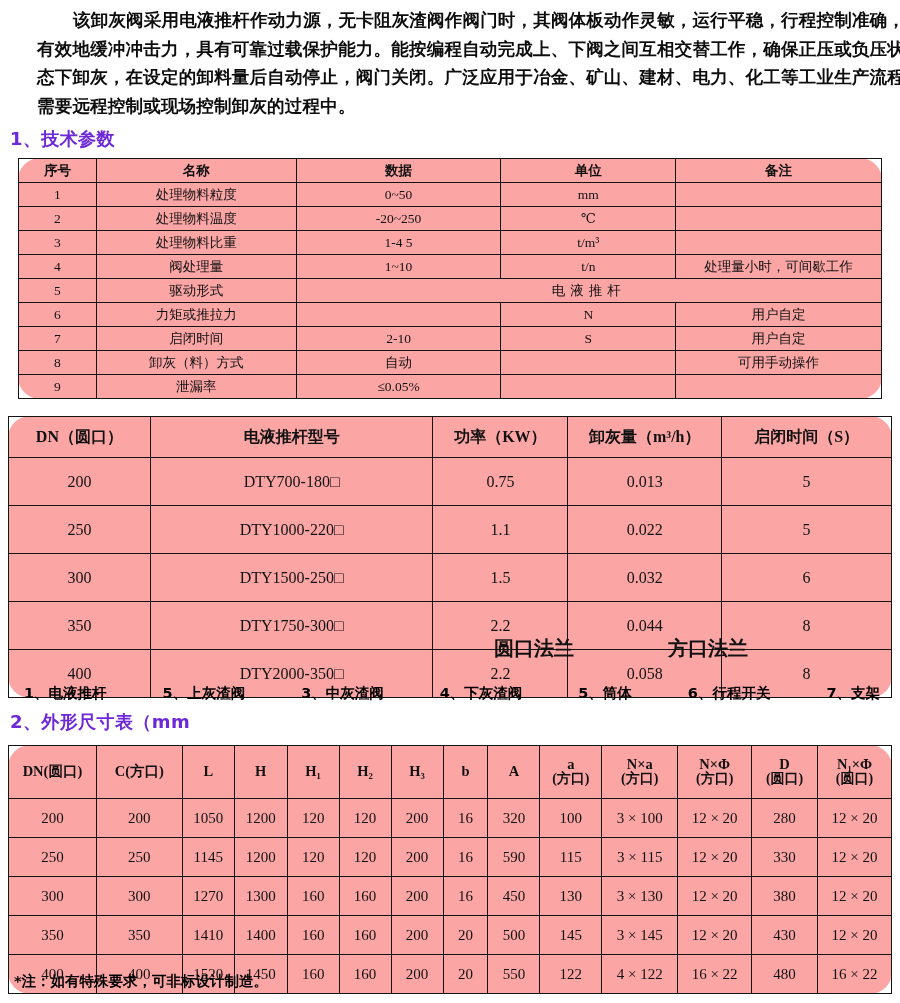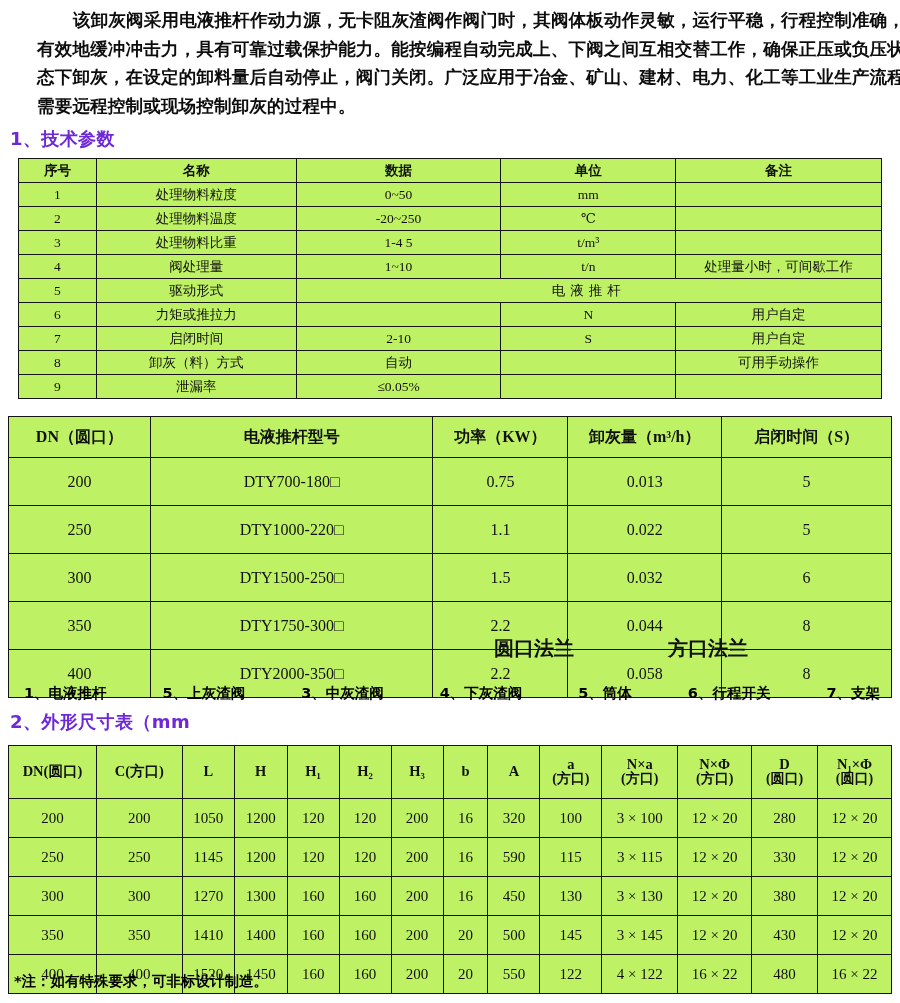--- a/index.html
+++ b/index.html
@@ -41,21 +41,22 @@
     color: #6d28d9;
     letter-spacing: 0.4px;
   }
   #heading-1 { left: 10px; top: 127px; }
   #heading-2 { left: 10px; top: 710px; }
 
   
   table {
     border-collapse: collapse;
     position: absolute;
-    background: #bef264;
+    background: #fca5a5;
+    border-radius: 22px;
   }
   table td, table th {
     border: 1px solid #141414;
     text-align: center;
     vertical-align: middle;
     font-weight: 500;
     padding: 0;
   }
 
   

